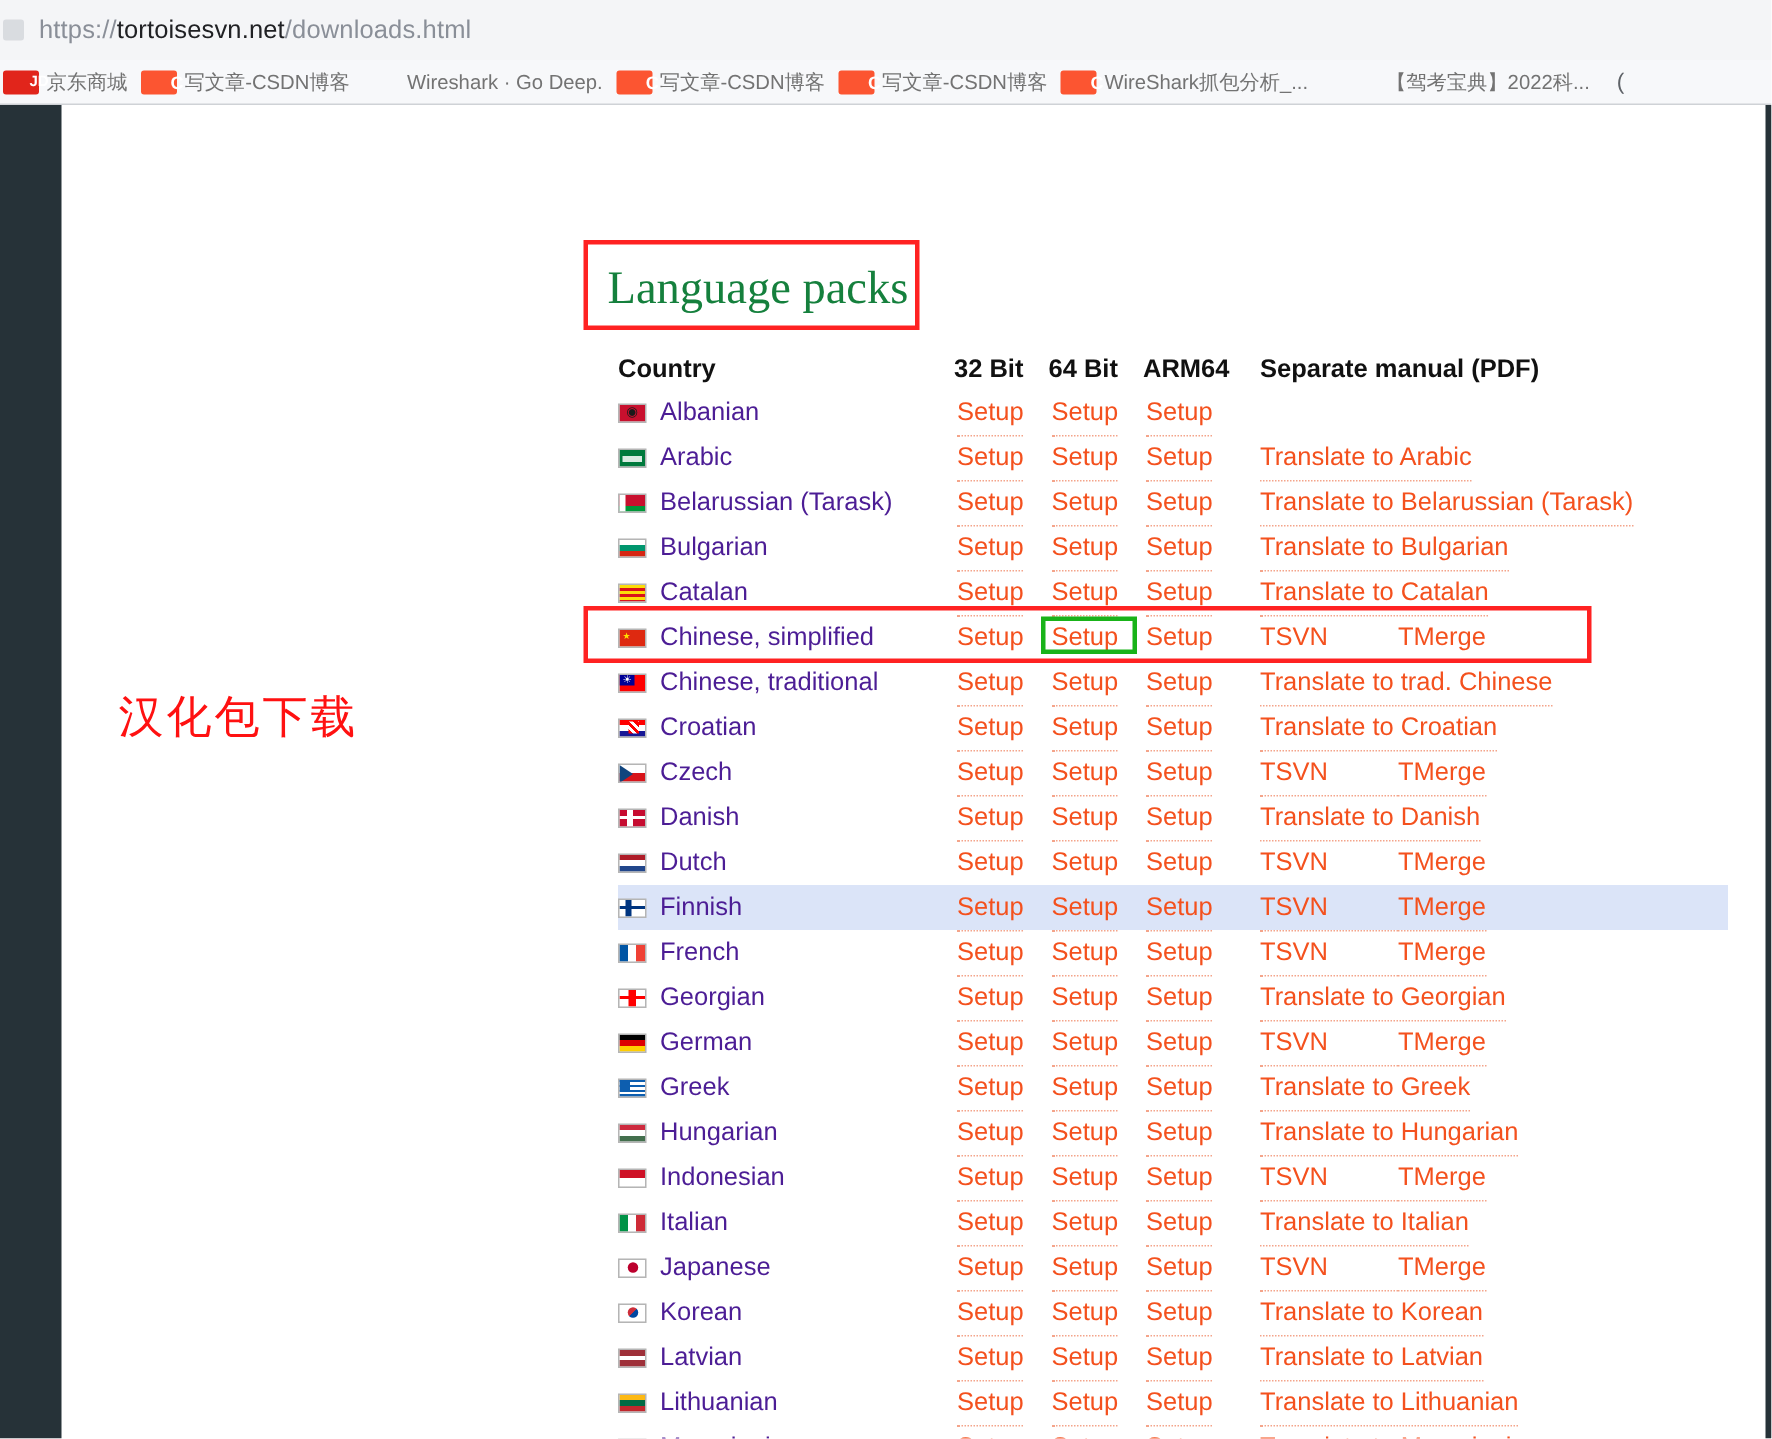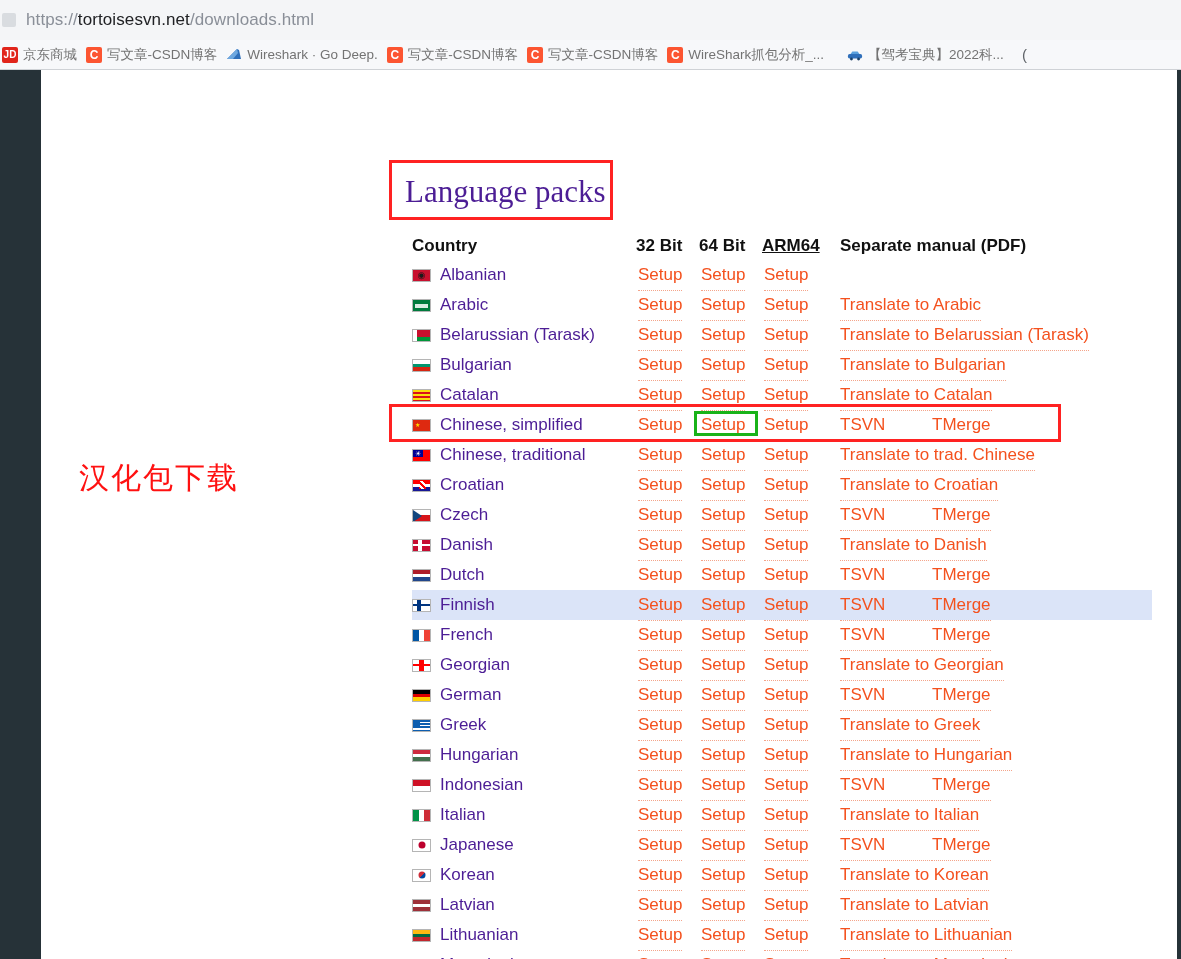--- a/index.html
+++ b/index.html
@@ -31,21 +31,21 @@
   .bookmarks {
     position:absolute; left:0; top:40px; width:1181px; height:30px;
     background:#f7f8fa; display:flex; align-items:center;
     border-bottom:1px solid #cfd2d6;
     overflow:hidden; white-space:nowrap;
   }
   .bm { display:flex; align-items:center; height:26px; padding:0 7px 0 2px; flex:0 0 auto; }
   .bm-label { font-size:13.5px; color:#737373; margin-left:5px; white-space:nowrap; }
   .bm-ico { width:16px; height:16px; border-radius:2px; flex:0 0 auto;
             display:flex; align-items:center; justify-content:center;
-            font-size:12px; font-weight:bold; color:#fff; line-height:1; }
+            font-size:12px; font-weight:bold; color:#fff; line-height:1;padding-left:24px; }
   .ico-jd { background:#e1251b; font-size:10px; }
   .ico-csdn { background:#fc5531; }
   .ico-wireshark { background:transparent; }
   .ico-car { background:transparent; }
 
   
   .page { position:absolute; left:0; top:70px; width:1181px; height:889px; background:#fff; }
   .left-rail { position:absolute; left:0; top:0; width:41px; height:889px; background:#263238; }
   .right-rail { position:absolute; left:1177px; top:0; width:4px; height:889px; background:#263238; }
 
@@ -57,33 +57,33 @@
   }
 
   
   .heading-box {
     position:absolute; left:389px; top:90px; width:224px; height:60px;
     border:3px solid #ff2222; background:#fff;
   }
   .heading-text {
     position:absolute; left:13px; top:9px;
     font-family:"Liberation Serif", serif;
-    font-size:31px; color:#4c1d95; line-height:40px; white-space:nowrap;
+    font-size:31px; color:#15803d; line-height:40px; white-space:nowrap;
   }
 
   
   .tbl { position:absolute; left:412px; top:162px; width:740px; }
   .row { position:relative; height:30px; }
   .row.hl { background:#dbe4f8; }
   .row.hdr { height:28px; }
 
   .c-country { position:absolute; left:0;   top:0; width:215px; height:30px; }
   .c-32      { position:absolute; left:226px; top:0; width:56px; text-align:left; }
   .c-64      { position:absolute; left:289px; top:0; width:56px; text-align:left; }
-  .c-arm     { position:absolute; left:352px; top:0; width:70px; text-align:left;text-decoration:underline; }
+  .c-arm     { position:absolute; left:352px; top:0; width:70px; text-align:left; }
   .c-man     { position:absolute; left:428px; top:0; width:300px; text-align:left; }
 
   .hdr .c-country, .hdr .c-32, .hdr .c-64, .hdr .c-arm, .hdr .c-man {
     font-size:17px; font-weight:bold; color:#111; line-height:28px; white-space:nowrap;
   }
   .hdr .c-32  { left:224px; }
   .hdr .c-64  { left:287px; }
   .hdr .c-arm { left:350px; }
   .hdr .c-man { left:428px; }
 

